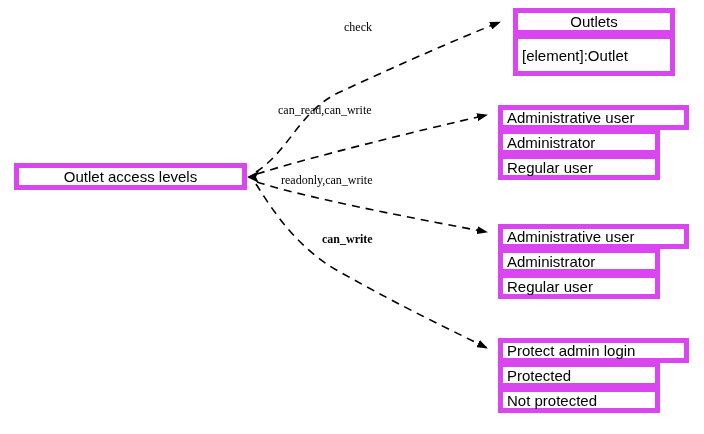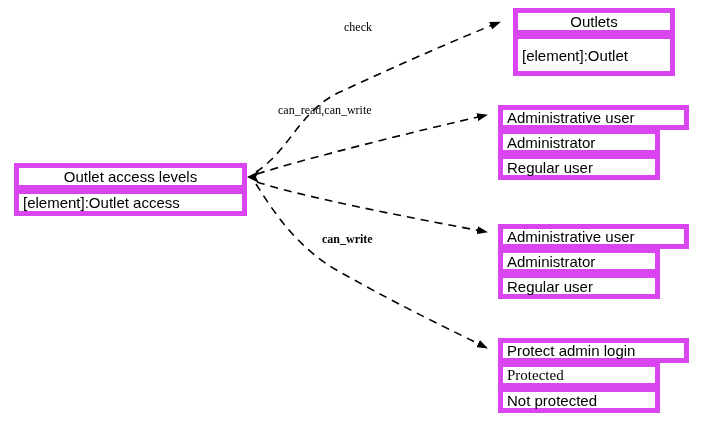--- a/index.html
+++ b/index.html
@@ -80,21 +80,20 @@
 
     <path d="M257,182 C300,196 400,216 487,232" fill="none" stroke="#000000" stroke-width="1.6" stroke-dasharray="8,6" marker-end="url(#arrow-right)"></path>
 
     <path d="M256,184 C276,216 300,250 340,272 C400,306 455,332 487,348" fill="none" stroke="#000000" stroke-width="1.6" stroke-dasharray="8,6" marker-end="url(#arrow-right)"></path>
 
     <path d="M247,177 L259,171 L256,177 L259,183 Z" fill="#000000"></path>
   </svg>
 
   <div class="record-node" style="left:14px; top:163px; width:233px;text-align:right;">
     <div class="record-row header" style="height:27px;">Outlet access levels</div>
-    <div class="record-row field" style="height:27px;">[element]:Outlet access</div>
   </div>
 
   <div class="record-node" style="left:513px; top:8px; width:162px;">
     <div class="record-row header" style="height:27px;">Outlets</div>
     <div class="record-row field" style="height:42px;">[element]:Outlet</div>
   </div>
 
   <div class="record-node" style="left:498px; top:105px; width:191px;">
     <div class="record-row field" style="height:25px; width:191px;">Administrative user</div>
     <div class="record-row field" style="height:26px; width:162px;">Administrator</div>
@@ -102,24 +101,25 @@
   </div>
 
   <div class="record-node" style="left:498px; top:224px; width:191px;">
     <div class="record-row field" style="height:25px; width:191px;">Administrative user</div>
     <div class="record-row field" style="height:26px; width:162px;">Administrator</div>
     <div class="record-row field" style="height:26px; width:162px;">Regular user</div>
   </div>
 
   <div class="record-node" style="left:498px; top:338px; width:191px;">
     <div class="record-row field" style="height:25px; width:191px;">Protect admin login</div>
-    <div class="record-row field" style="height:26px; width:162px;font-family:Liberation Serif, serif;">Protected</div>
+    <div class="record-row field" style="height:26px; width:162px;">Protected</div>
     <div class="record-row field" style="height:26px; width:162px;">Not protected</div>
   </div>
 
   <div class="edge-label" style="left:344px; top:21px;">check</div>
 
   <div class="edge-label" style="left:278px; top:104px;">can_read,can_write</div>
 
+  <div class="edge-label" style="left:281px; top:174px;">readonly,can_write</div>
 
   <div class="edge-label" style="left:322px; top:233px;font-weight:bold;">can_write</div>
 
 </div>
 
 </body></html>

